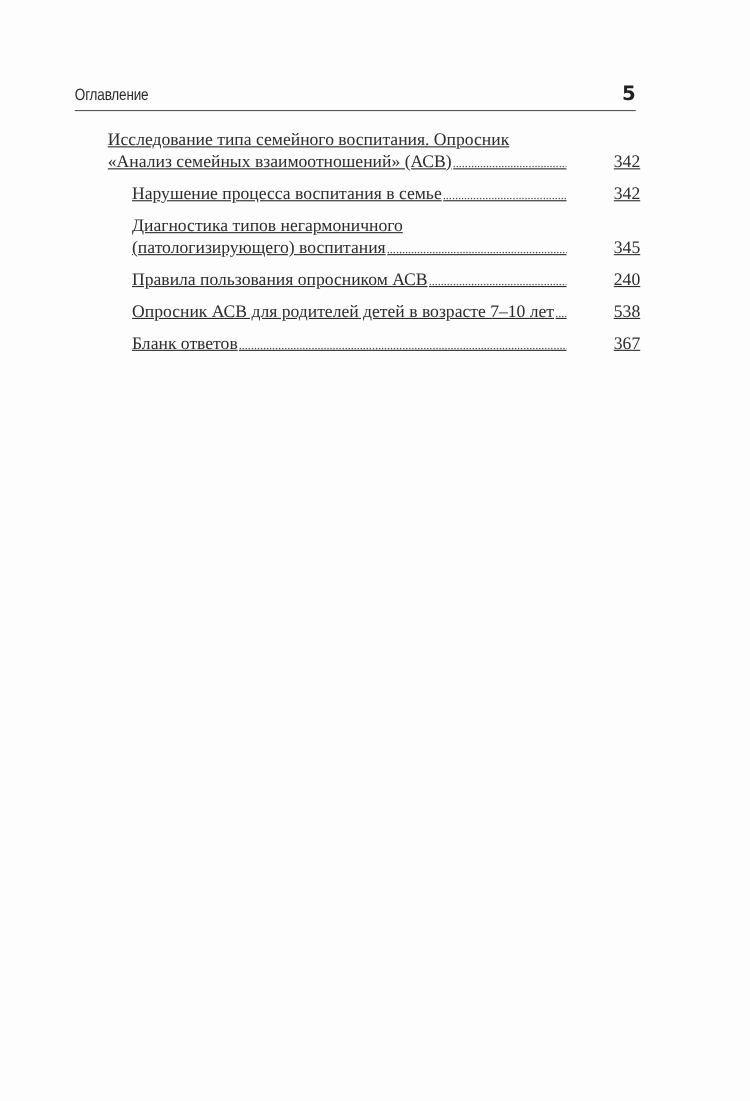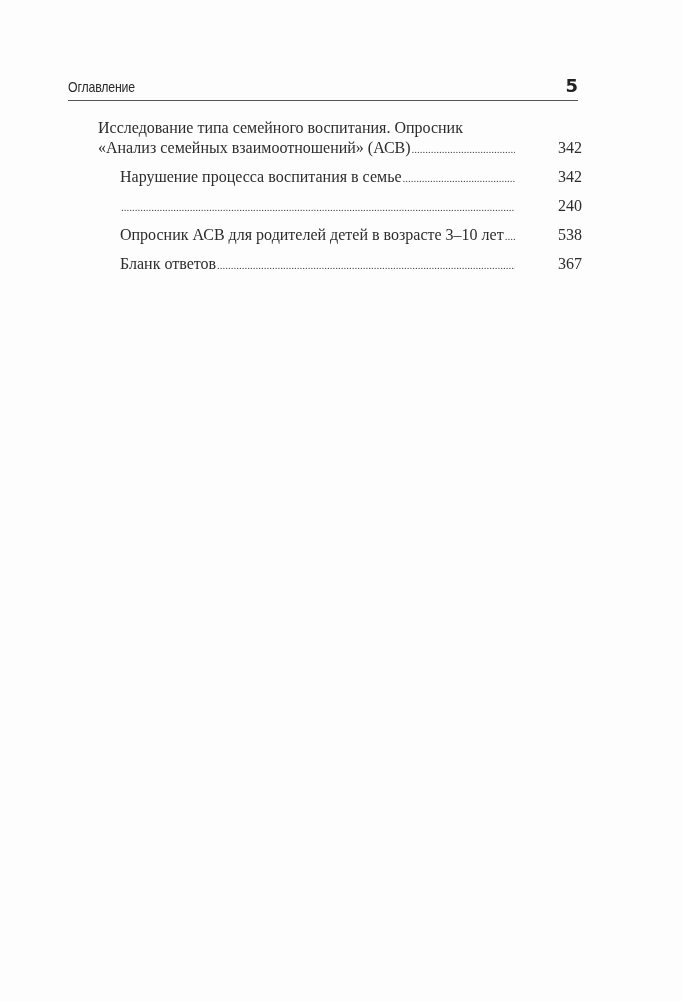--- a/index.html
+++ b/index.html
@@ -14,21 +14,21 @@
   .header-title {
     position: absolute; left: 0; top: 2px;
     font-family: "Liberation Sans", sans-serif; font-size: 15px; color: #2a2a2a;
     transform: scaleX(0.82); transform-origin: left center; letter-spacing: -0.2px;
   }
   .header-page {
     position: absolute; right: 0; top: -1px;
     font-family: "DejaVu Sans", sans-serif; font-weight: bold; font-size: 18px; color: #222;
   }
   .toc { position: absolute; left: 98px; top: 118px; width: 484px; }
-  .entry { font-size: 16px; line-height: 20px; margin-bottom: 8px; }
+  .entry { font-size: 16px; line-height: 20px; margin-bottom: 8px; text-decoration: underline; }
   .entry.level-2 { padding-left: 22px; }
   .line { display: flex; align-items: baseline; white-space: nowrap; }
   .leader {
     flex: 1; overflow: hidden; margin: 0 1px;
   }
   .leader::before {
     content: "........................................................................................................................................................................................";
     letter-spacing: 0px; font-size: 11px; color: #444;
   }
   .num { text-align: right; margin-left: 42px; }
@@ -52,31 +52,40 @@
   </div>
 
   <div class="entry level-2">
     <div class="line">
       <span>Нарушение процесса воспитания в семье</span>
       <span class="leader"></span>
       <span class="num">342</span>
     </div>
   </div>
 
+  <div class="entry level-2">
+    <div>Диагностика типов негармоничного</div>
+    <div class="line">
+      <span>(патологизирующего) воспитания</span>
+      <span class="leader"></span>
+      <span class="num">345</span>
+    </div>
+  </div>
 
   <div class="entry level-2">
     <div class="line">
+      <span>Правила пользования опросником АСВ</span>
       <span class="leader"></span>
       <span class="num">240</span>
     </div>
   </div>
 
   <div class="entry level-2">
     <div class="line">
-      <span>Опросник АСВ для родителей детей в возрасте 3–10 лет</span>
+      <span>Опросник АСВ для родителей детей в возрасте 7–10 лет</span>
       <span class="leader"></span>
       <span class="num">538</span>
     </div>
   </div>
 
 
   <div class="entry level-2">
     <div class="line">
       <span>Бланк ответов</span>
       <span class="leader"></span>

